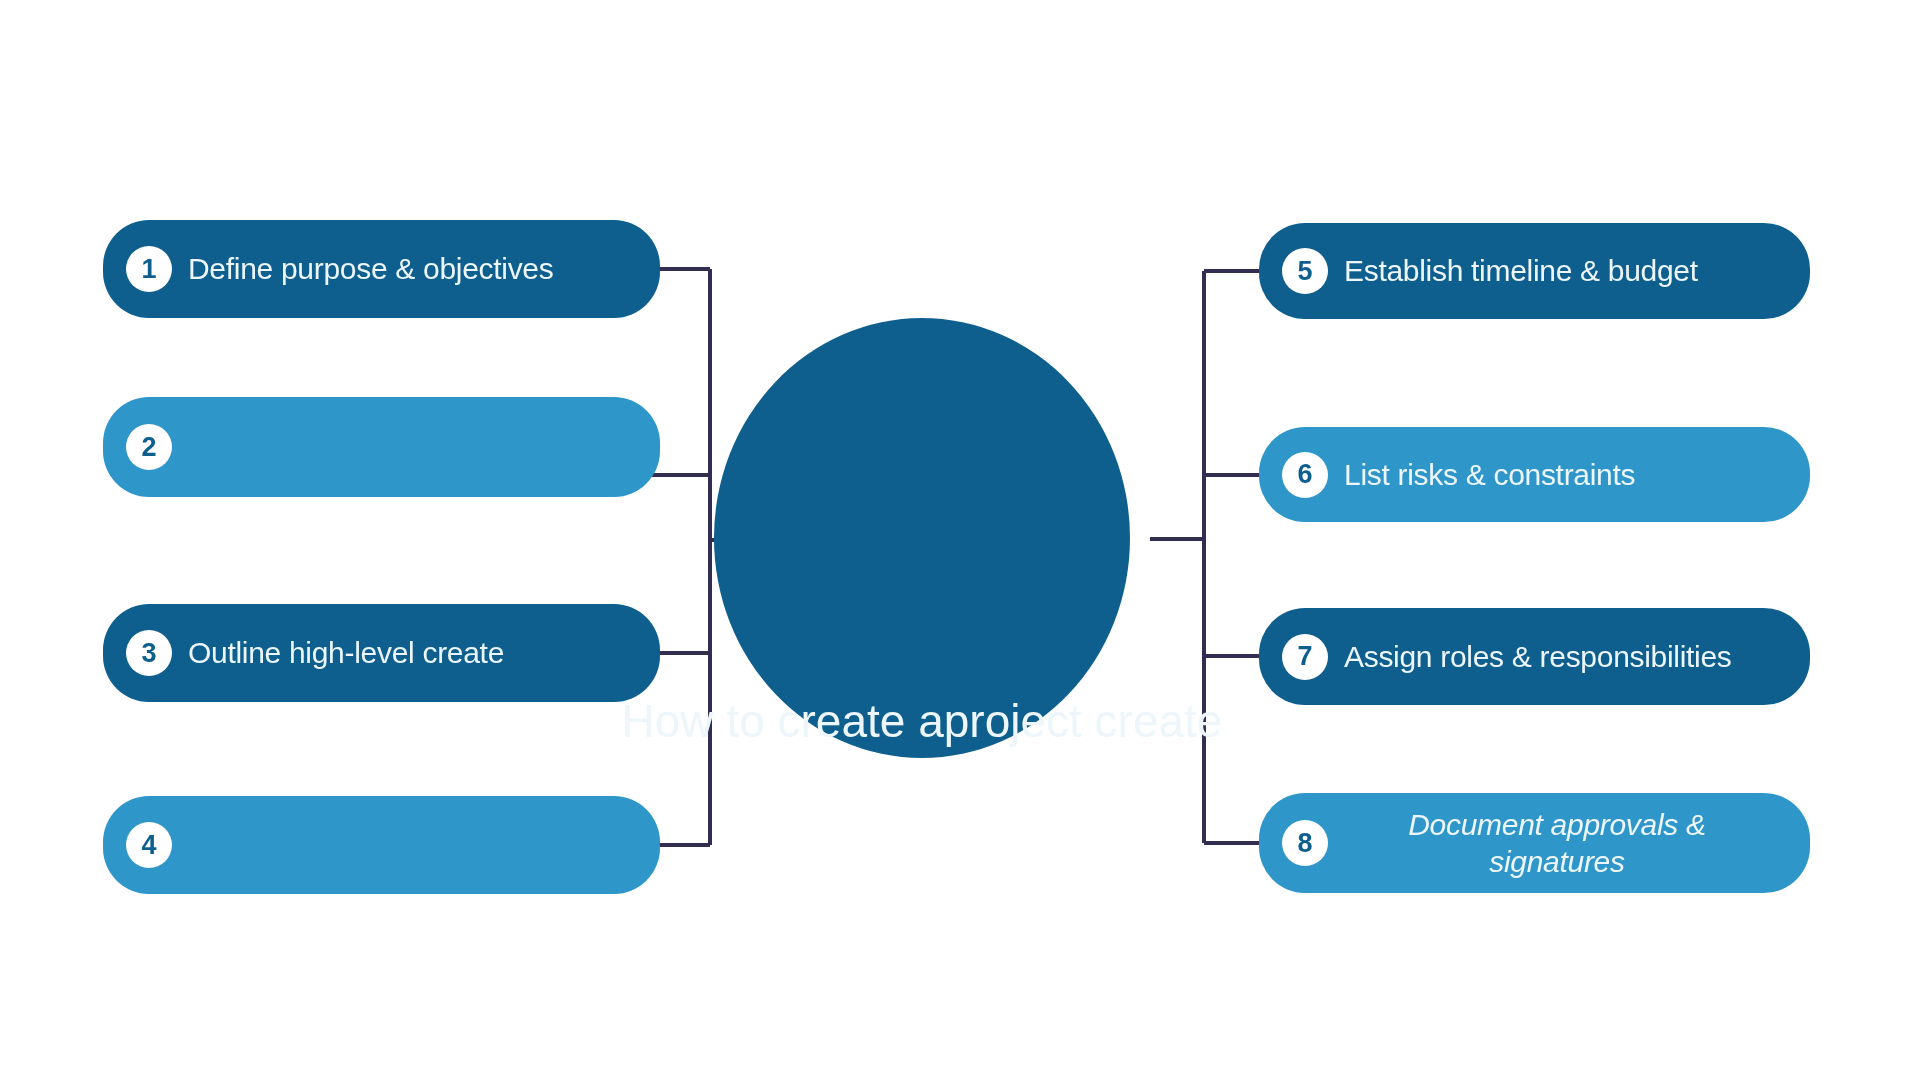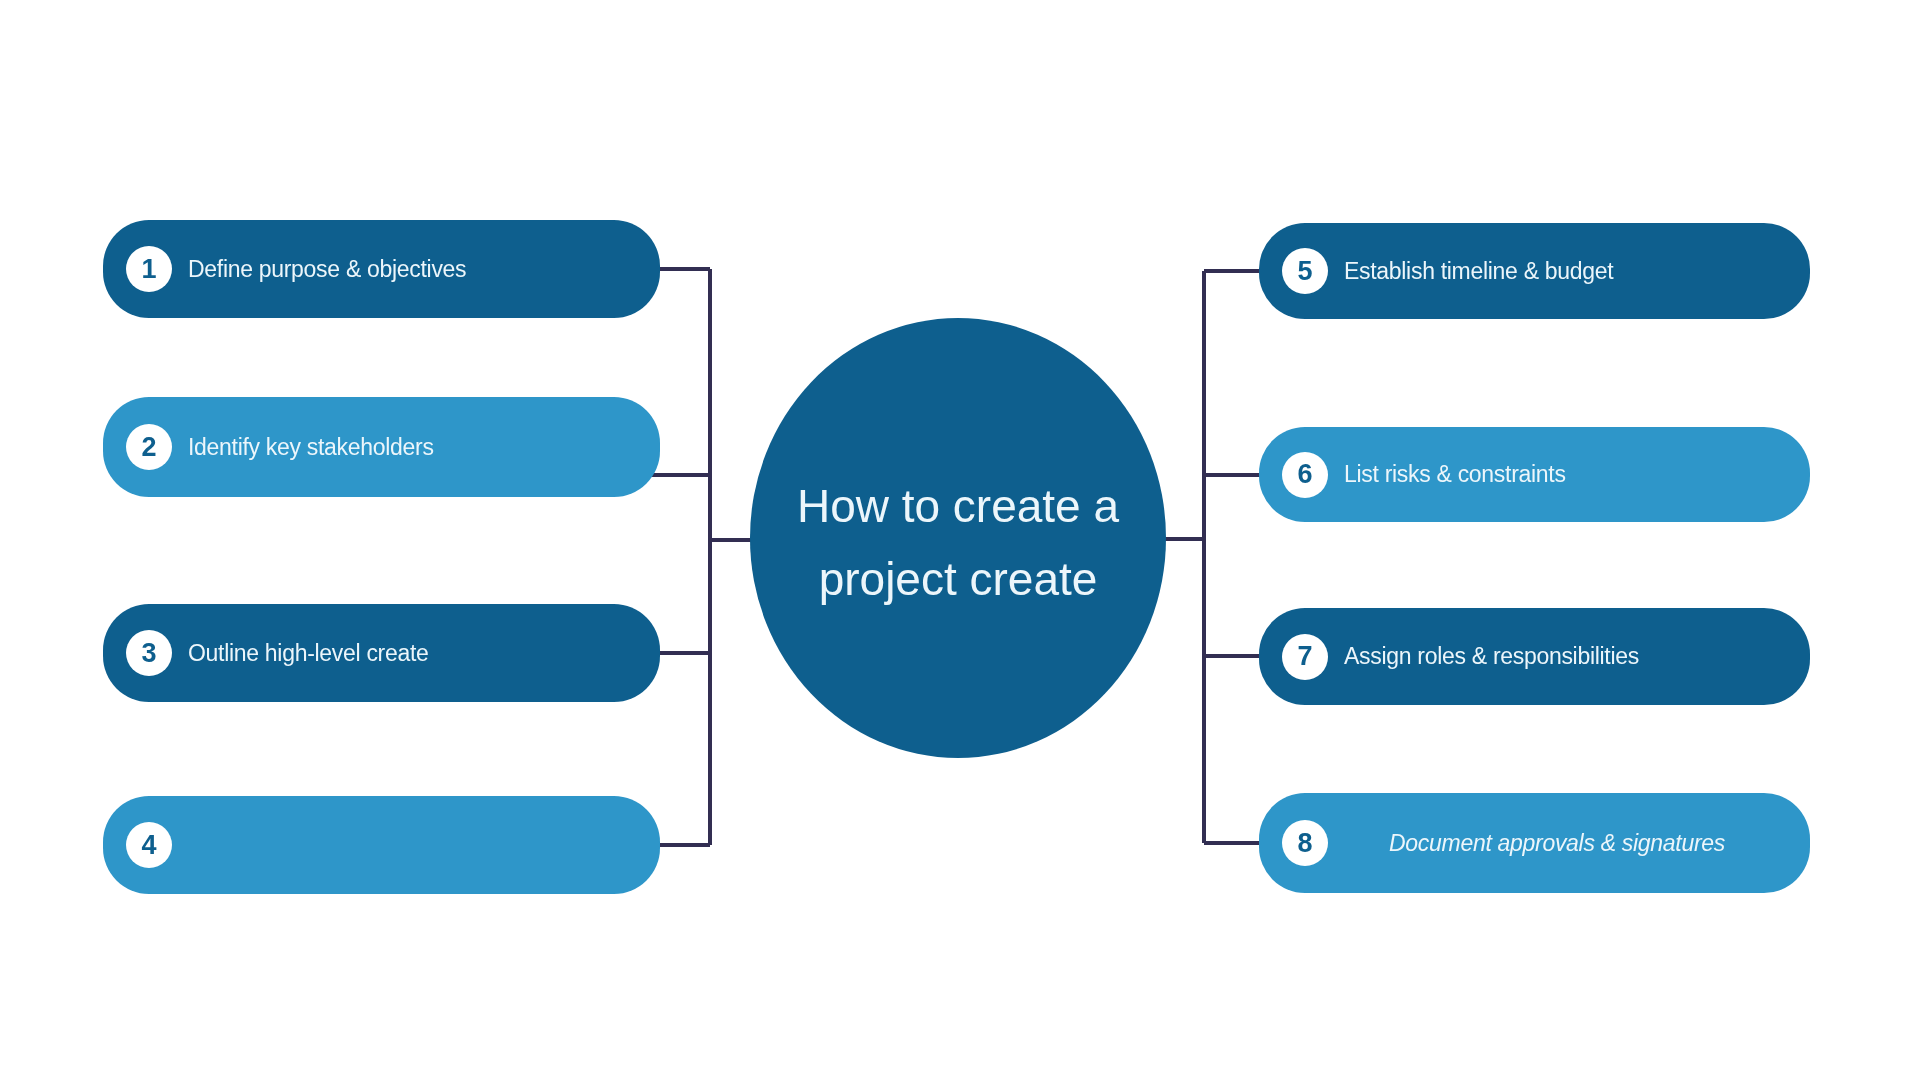--- a/index.html
+++ b/index.html
@@ -30,43 +30,43 @@
     display:flex;align-items:center;justify-content:center;
   }
   .badge span{
     font-size:27px;
     font-weight:bold;
     color:var(--dark-blue);
     line-height:1;
   }
   .label{
     color:var(--text-light);
-    font-size:23px;
+    font-size:30px;
     letter-spacing:-0.3px;
     margin-left:16px;
     white-space:nowrap;
   }
   .pill.wrap2 .label{
     white-space:normal;
     text-align:center;
     flex:1 1 auto;
     line-height:1.25;
     margin-left:10px;
     padding-right:14px;
     font-style:italic;
   }
   .center-circle{
     position:absolute;
-    left:750px;top:318px;
+    left:714px;top:318px;
     width:416px;height:440px;
     border-radius:50%;
     background:var(--dark-blue);
     display:flex;
-    flex-direction:column;
-    align-items:center;
+    flex-direction:row;
+    align-items:flex-end;
     justify-content:center;
     padding-top:10px;
     box-sizing:border-box;
     z-index:2;
   }
   .center-circle .line{
     color:var(--text-light);
     font-size:46px;
     line-height:73px;
     white-space:nowrap;
@@ -103,21 +103,20 @@
       <div class="pill dark" style="left: 103px; top: 220px; width: 557px; height: 98px;">
         <span class="badge">
           <span>1</span>
         </span>
         <span class="label">Define purpose &amp; objectives</span>
       </div>
       <div class="pill light" style="left: 103px; top: 397px; width: 557px; height: 100px;">
         <span class="badge">
           <span>2</span>
         </span>
-        <span class="label">Identify key stakeholders</span>
       </div>
       <div class="pill dark" style="left: 103px; top: 604px; width: 557px; height: 98px;">
         <span class="badge">
           <span>3</span>
         </span>
         <span class="label">Outline high-level create</span>
       </div>
       <div class="pill light" style="left: 103px; top: 796px; width: 557px; height: 98px;">
         <span class="badge">
           <span>4</span>

